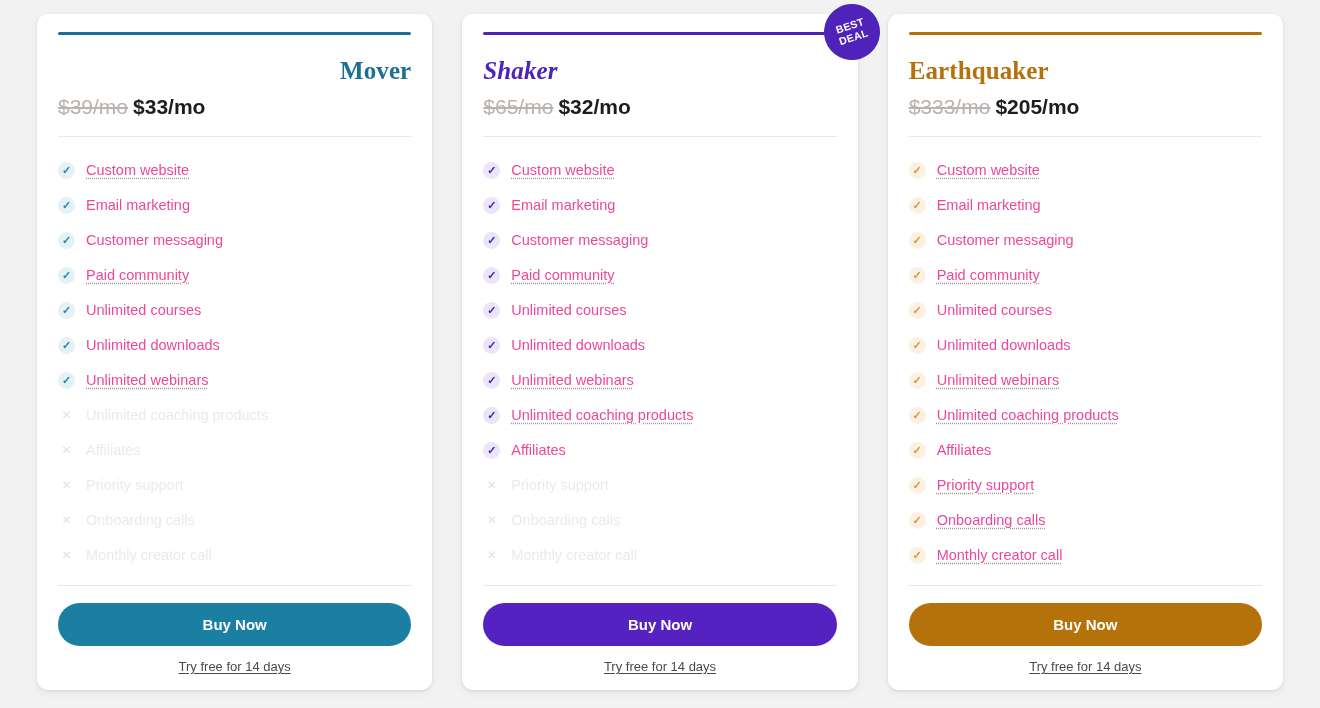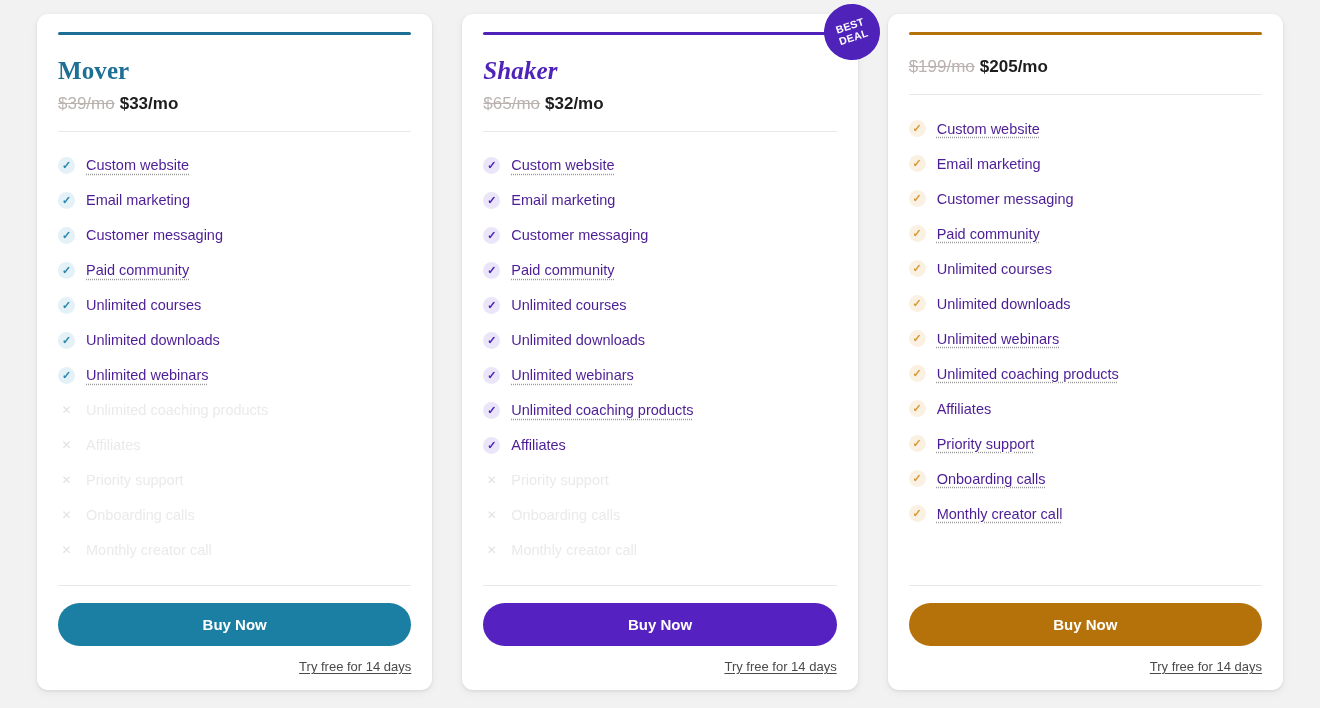--- a/index.html
+++ b/index.html
@@ -45,21 +45,21 @@
   .plan-name {
     font-family: "Liberation Serif", serif;
     font-weight: bold;
     font-size: 25px;
     line-height: 1.1;
     margin: 0 0 9px 0;
     letter-spacing: 0.1px;
   }
 
   .price-row {
-    font-size: 17px;
+    font-size: 21px;
     line-height: 1.2;
     margin-bottom: 17px;
     white-space: nowrap;
   }
   .price-old {
     color: #b9b2ae;
     text-decoration: line-through;
     font-weight: normal;
     margin-right: 5px;
   }
@@ -104,21 +104,21 @@
     font-weight: bold;
   }
   .feature-mark.off {
     background: transparent;
     color: #e2e2e2;
     font-size: 12px;
     font-weight: normal;
   }
 
   .feature-label {
-    color: #4c1d95;
+    color: #ec4899;
   }
   .feature-label.tip {
     text-decoration: underline;
     text-decoration-style: dotted;
     text-decoration-color: #9a9a9a;
     text-underline-offset: 2.5px;
     cursor: help;
   }
   .feature-item.disabled .feature-label {
     color: #eaeaea;
@@ -143,21 +143,21 @@
     font-family: "Liberation Sans", sans-serif;
     font-weight: bold;
     font-size: 15px;
     padding: 13px 0;
     cursor: pointer;
     text-align: center;
   }
 
   .trial-link {
     display: block;
-    text-align: right;
+    text-align: center;
     margin-top: 13px;
     font-size: 13px;
     color: #4a4a4a;
     text-decoration: underline;
     text-underline-offset: 2px;
     cursor: pointer;
   }
 
   .deal-badge {
     position: absolute;
@@ -180,21 +180,21 @@
     line-height: 1.12;
     letter-spacing: 0.3px;
   }
 </style>
 </head>
 <body style="background: rgb(242, 242, 242);">
 
 <div class="pricing-grid" id="grid">
     <div class="plan-card">
       <div class="accent-bar" style="background: rgb(30, 111, 150);"></div>
-      <h2 class="plan-name" style="color: rgb(30, 111, 150);">Mover</h2>
+      <h2 class="plan-name" style="color: rgb(30, 111, 150); text-align: right;">Mover</h2>
       <div class="price-row"><span class="price-old">$39/mo</span><span class="price-new">$33/mo</span></div>
       <div class="divider"></div>
       <ul class="feature-list">
         <li class="feature-item">
           <span class="feature-mark on" style="background: rgb(228, 241, 247); color: rgb(45, 134, 174);">✓</span>
           <span class="feature-label tip">Custom website</span>
         </li>
         <li class="feature-item">
           <span class="feature-mark on" style="background: rgb(228, 241, 247); color: rgb(45, 134, 174);">✓</span>
           <span class="feature-label">Email marketing</span>
@@ -306,21 +306,22 @@
         </li>
       </ul>
       <div class="card-footer">
         <div class="footer-divider"></div>
         <button class="buy-button" style="background: rgb(85, 33, 192);">Buy Now</button>
         <a class="trial-link">Try free for 14 days</a>
       </div>
     </div>
     <div class="plan-card">
       <div class="accent-bar" style="background: rgb(181, 113, 10);"></div>
-      <div class="price-row"><span class="price-old">$199/mo</span><span class="price-new">$205/mo</span></div>
+      <h2 class="plan-name" style="color: rgb(181, 113, 10);">Earthquaker</h2>
+      <div class="price-row"><span class="price-old">$333/mo</span><span class="price-new">$205/mo</span></div>
       <div class="divider"></div>
       <ul class="feature-list">
         <li class="feature-item">
           <span class="feature-mark on" style="background: rgb(251, 241, 226); color: rgb(216, 155, 58);">✓</span>
           <span class="feature-label tip">Custom website</span>
         </li>
         <li class="feature-item">
           <span class="feature-mark on" style="background: rgb(251, 241, 226); color: rgb(216, 155, 58);">✓</span>
           <span class="feature-label">Email marketing</span>
         </li>

